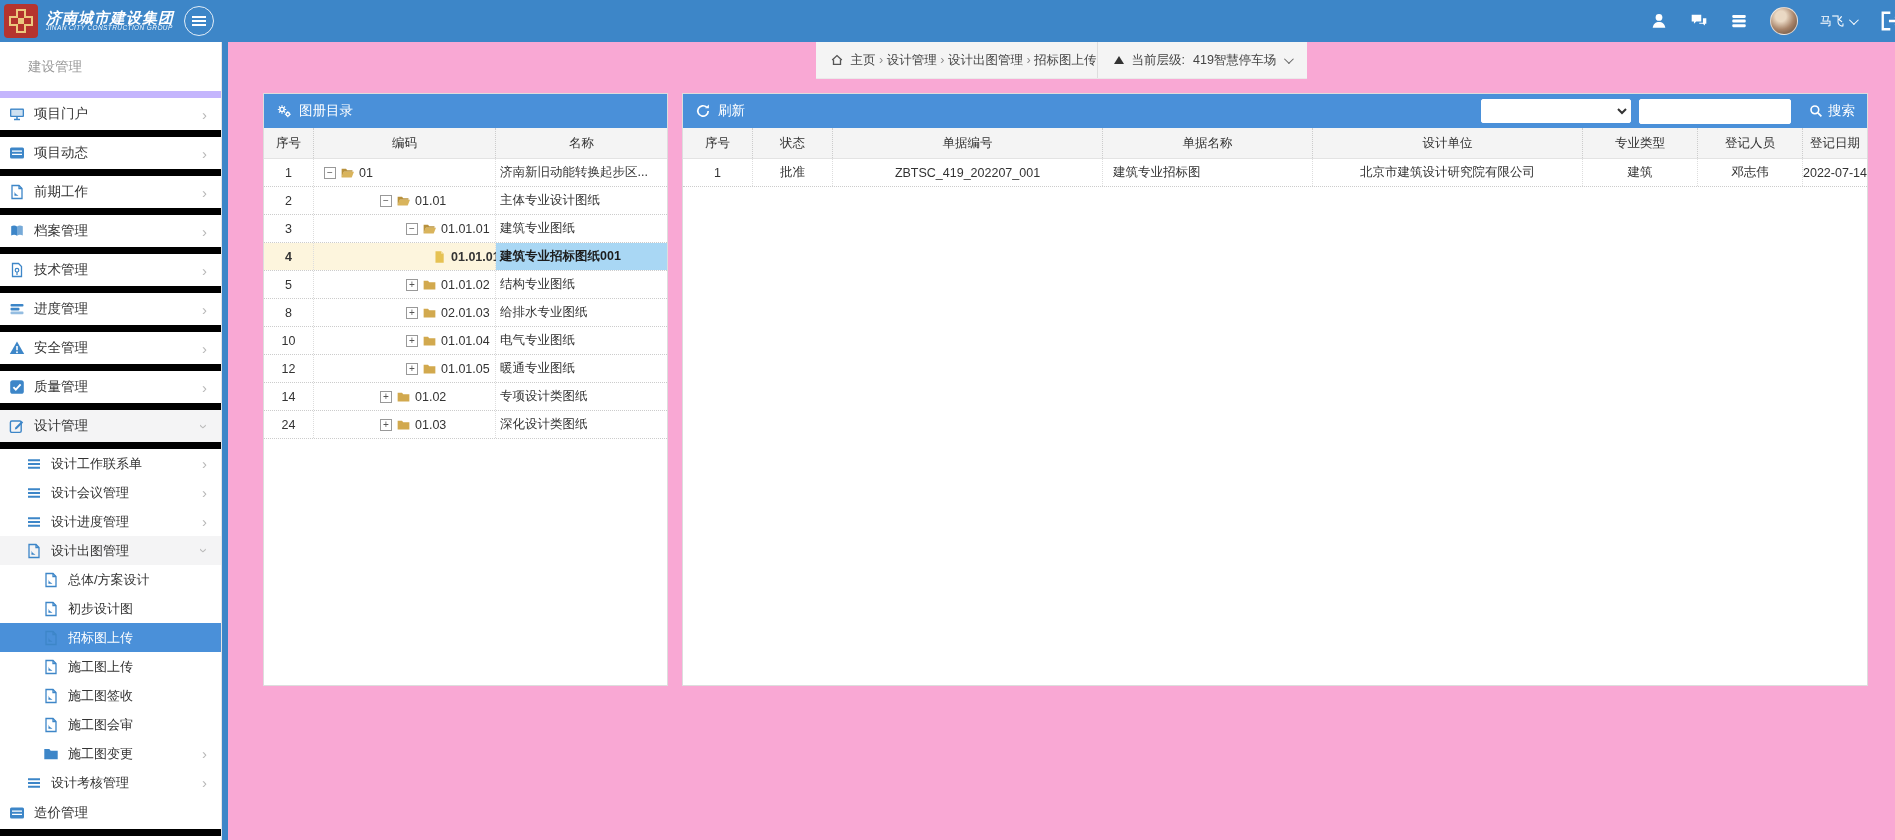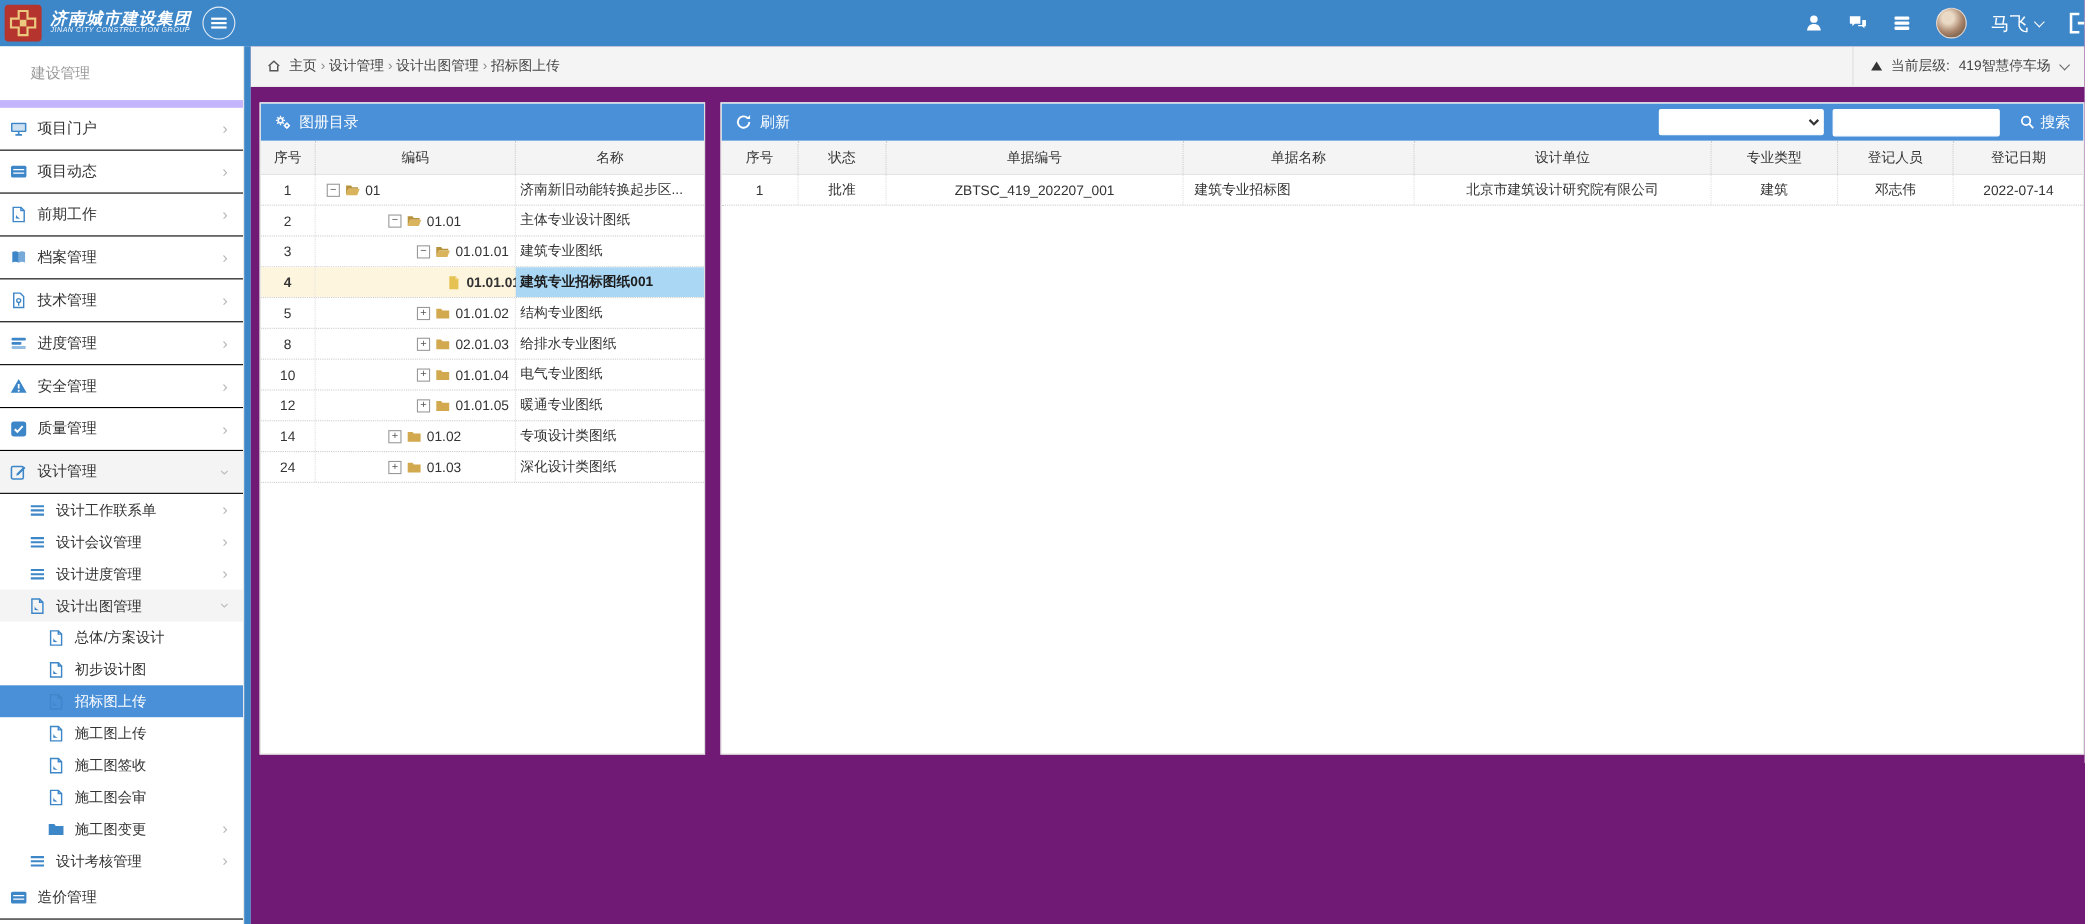--- a/index.html
+++ b/index.html
@@ -25,33 +25,33 @@
   }
   .hamburger-btn .bars { width:14px; height:10px; border-top:2px solid #fff; border-bottom:2px solid #fff; position:relative; }
   .hamburger-btn .bars::after { content:""; position:absolute; left:0; right:0; top:2px; border-top:2px solid #fff; }
   .topbar-right { display:flex; align-items:center; gap:22px; padding-right:0; }
   .tb-icon { width:18px; height:18px; cursor:pointer; flex:0 0 auto; }
   .avatar {
     width:28px; height:28px; border-radius:50%;
     background:radial-gradient(circle at 38% 32%, #ead9c4 0 22%, #a8846a 55%, #5f4a3a 95%);
     border:1px solid rgba(255,255,255,.7); cursor:pointer;
   }
-  .tb-user { color:#fff; font-size:17px; display:flex; align-items:center; gap:5px; cursor:pointer; }
+  .tb-user { color:#fff; font-size:12px; display:flex; align-items:center; gap:5px; cursor:pointer; }
   .caret-down { width:7px; height:7px; border-right:1.5px solid #fff; border-bottom:1.5px solid #fff; transform:rotate(45deg) translateY(-2px); }
   .logout-wrap { margin-right:-9px; width:26px; height:22px; }
   
   .app { display:flex; height:798px; }
   .sidebar { width:222px; background:#fff; border-right:1px solid #e5e5e5; overflow:hidden; flex:0 0 auto; }
   .side-scrollbar { width:6px; background:#3d86c8; flex:0 0 auto; }
-  .content { flex:1; background:#701a75; display:flex; flex-direction:column; min-width:0; }
+  .content { flex:1; background:#f9a8d4; display:flex; flex-direction:column; min-width:0;align-items:center; }
   
   .side-section { height:56px; display:flex; align-items:center; padding-left:28px; color:#999; font-size:13.5px; border-bottom:7px solid #c4b5fd; }
   .side-item { display:flex; align-items:center; position:relative; cursor:pointer; color:#333; }
   .side-item .icon { width:16px; height:16px; margin-right:9px; flex:0 0 auto; }
-  .side-item.lv0 { height:39px; font-size:13.5px; padding-left:9px; border-bottom:1px solid #000000; }
+  .side-item.lv0 { height:39px; font-size:13.5px; padding-left:9px; border-bottom:7px solid #000000; }
   .side-item.lv1 { height:29px; font-size:13px; padding-left:26px; }
   .side-item.lv2 { height:29px; font-size:13px; padding-left:43px; }
   .side-item.expanded { background:#f4f4f5; }
   .side-item.selected { background:#4a90d9; color:#fff; }
   .chev { position:absolute; right:14px; color:#b8b8b8; font-size:15px; line-height:1; }
   .chev.down { transform:rotate(90deg); }
   
   .breadcrumb-bar { height:37px; background:#f4f4f4; border-bottom:1px solid #e9e9e9; display:flex; align-items:center; justify-content:space-between; font-size:12.5px; color:#444; }
   .bc-left { display:flex; align-items:center; gap:7px; padding-left:14px; }
   .bc-left .crumb { cursor:pointer; }

